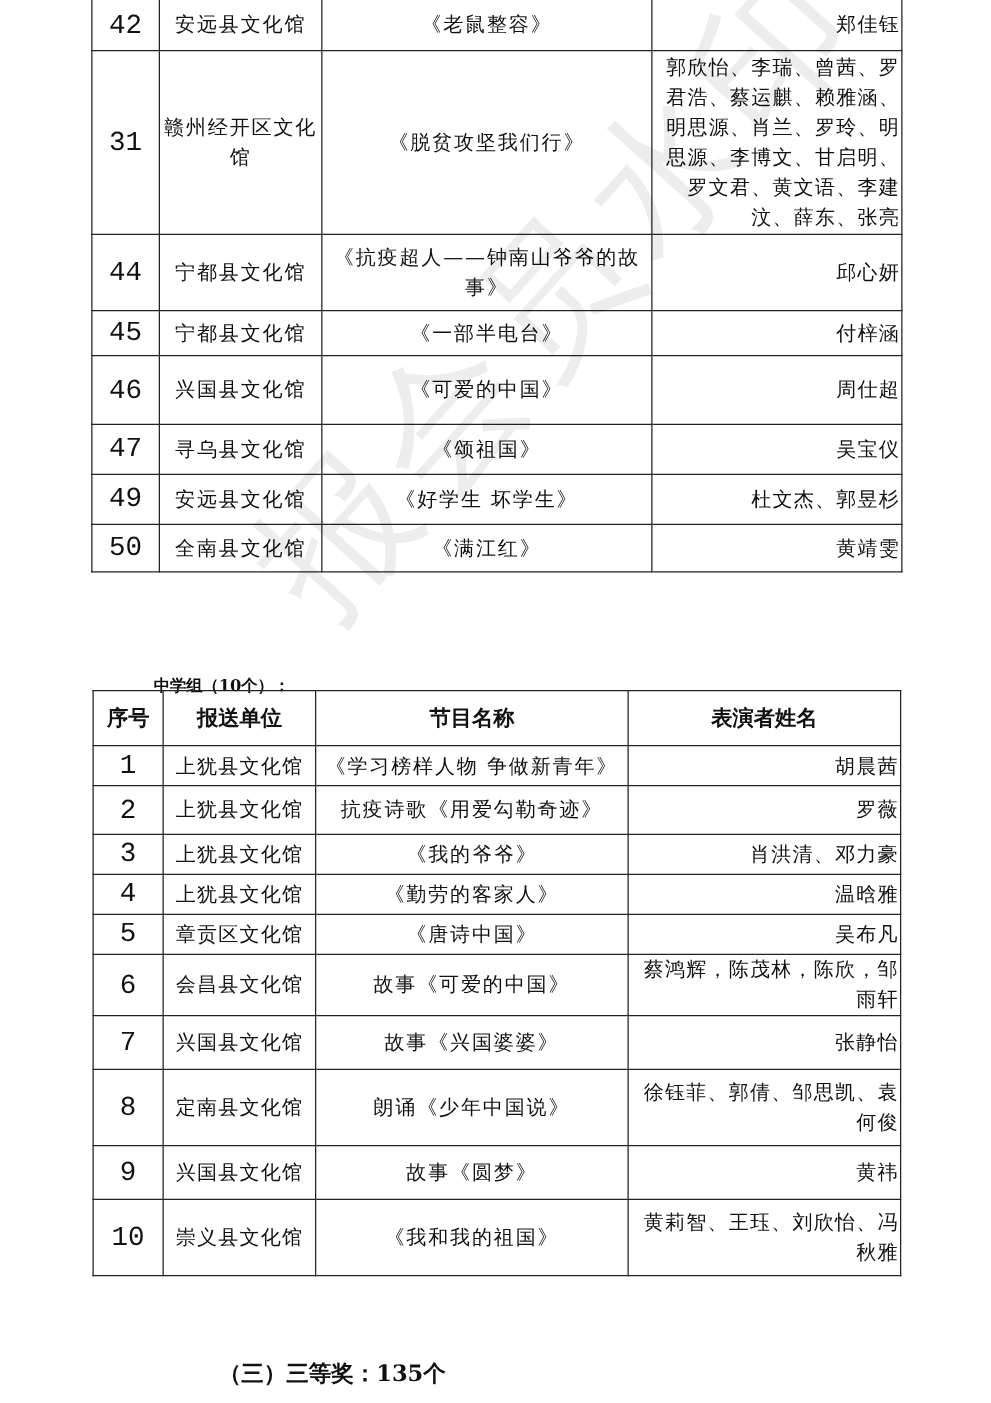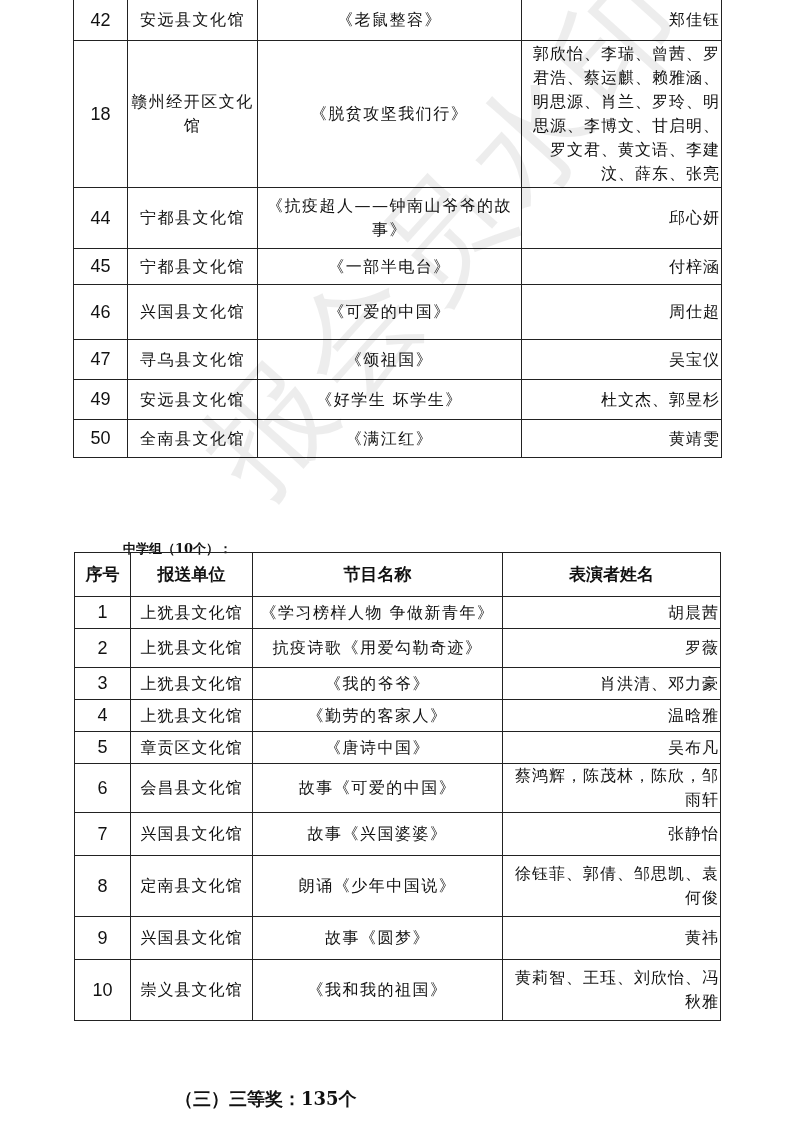--- a/index.html
+++ b/index.html
@@ -4,21 +4,21 @@
 <style>
   html, body { margin: 0; padding: 0; }
   body {
     width: 793px; height: 1122px; background: #ffffff; position: relative; overflow: hidden;
     font-family: "DejaVu Serif", "Liberation Serif", serif; color: #111;
   }
   table { border-collapse: collapse; position: absolute; table-layout: fixed; }
   td, th { border: 1.3px solid #222; text-align: center; vertical-align: middle; padding: 0 2px; }
   .t1 { left: 73px; top: -1px; width: 648px; }
   .t2 { left: 74px; top: 552px; width: 646px; }
-  .num { font-family: Liberation Sans, sans-serif; font-size: 18px; }
+  .num { font-family: Liberation Mono, monospace; font-size: 22px; }
   .cell { font-size: 16px; letter-spacing: 1.5px; line-height: 24px; }
   .cell-tight { font-size: 16px; letter-spacing: 1px; line-height: 24px; }
   .performers { font-size: 16px; line-height: 24px; letter-spacing: 1px; text-align: right; padding: 0 1px; }
   th { font-family: "DejaVu Sans", "Liberation Sans", sans-serif; font-weight: bold; font-size: 17px; }
   .section-heading {
     position: absolute; left: 123px; top: 540px;
     font-family: "DejaVu Serif", "Liberation Serif", serif; font-weight: bold; font-size: 13px;
   }
   .award-heading {
     position: absolute; left: 128px; top: 1087px;
@@ -41,21 +41,21 @@
       <col style="width:200px">
   </colgroup>
   <tbody id="t1-body">
       <tr style="height: 41px;">
         <td class="num">42</td>
         <td class="cell">安远县文化馆</td>
         <td class="cell">《老鼠整容》</td>
         <td class="performers">郑佳钰</td>
       </tr>
       <tr style="height: 147px;">
-        <td class="num">18</td>
+        <td class="num">31</td>
         <td class="cell">赣州经开区文化馆</td>
         <td class="cell">《脱贫攻坚我们行》</td>
         <td class="performers">郭欣怡、李瑞、曾茜、罗君浩、蔡运麒、赖雅涵、明思源、肖兰、罗玲、明思源、李博文、甘启明、罗文君、黄文语、李建汶、薛东、张亮</td>
       </tr>
       <tr style="height: 61px;">
         <td class="num">44</td>
         <td class="cell">宁都县文化馆</td>
         <td class="cell">《抗疫超人——钟南山爷爷的故事》</td>
         <td class="performers">邱心妍</td>
       </tr>

